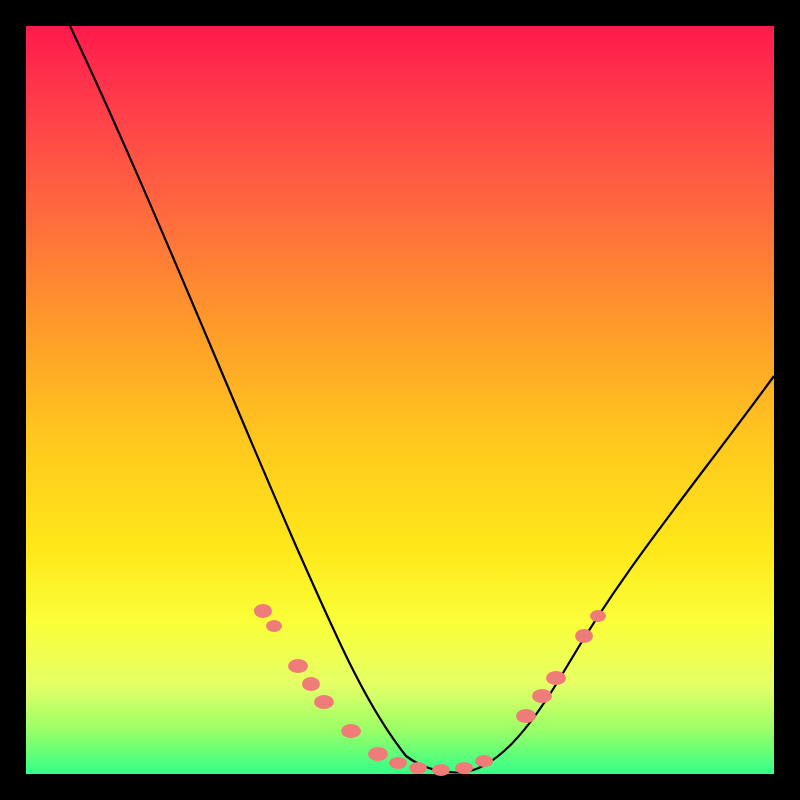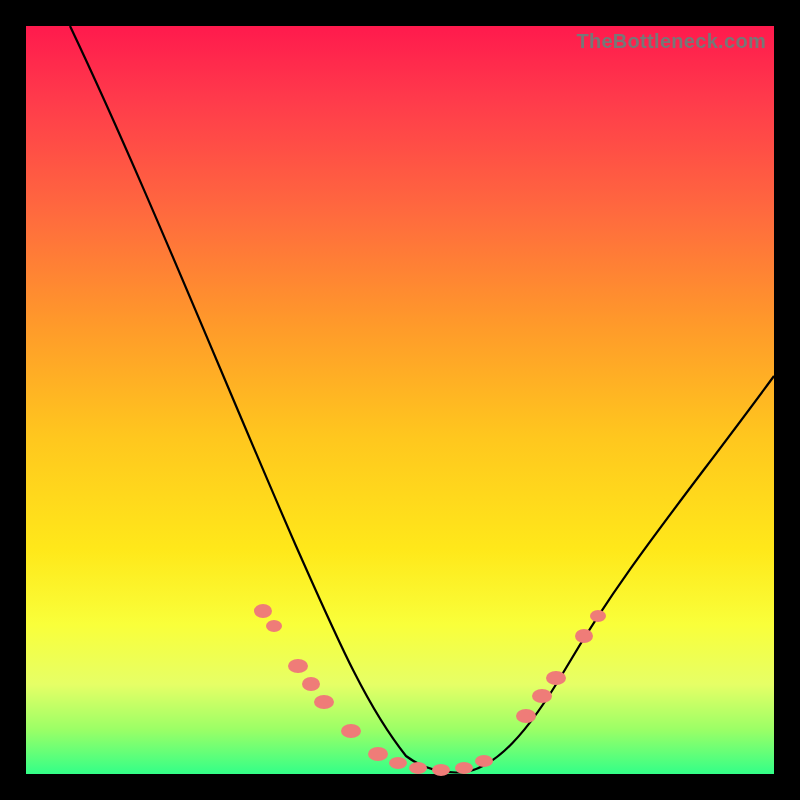--- a/index.html
+++ b/index.html
@@ -54,21 +54,20 @@
     width: 748px;
     height: 748px;
     overflow: visible;
   }
 </style>
 </head>
 <body>
 
 <div class="frame">
   <div class="plot">
-    <div class="watermark">TheBottleneck.com</div>
 
     <svg class="curve" viewBox="0 0 748 748" preserveAspectRatio="none">
       <path fill="none" stroke="#000" stroke-width="2.2" d="M 44,0
                C 120,160 200,360 270,520
                C 310,610 340,680 380,730
                C 400,745 420,748 440,746
                C 470,740 500,710 540,642
                C 600,540 660,470 748,350"></path>
 
       <g fill="#ef7c78">

